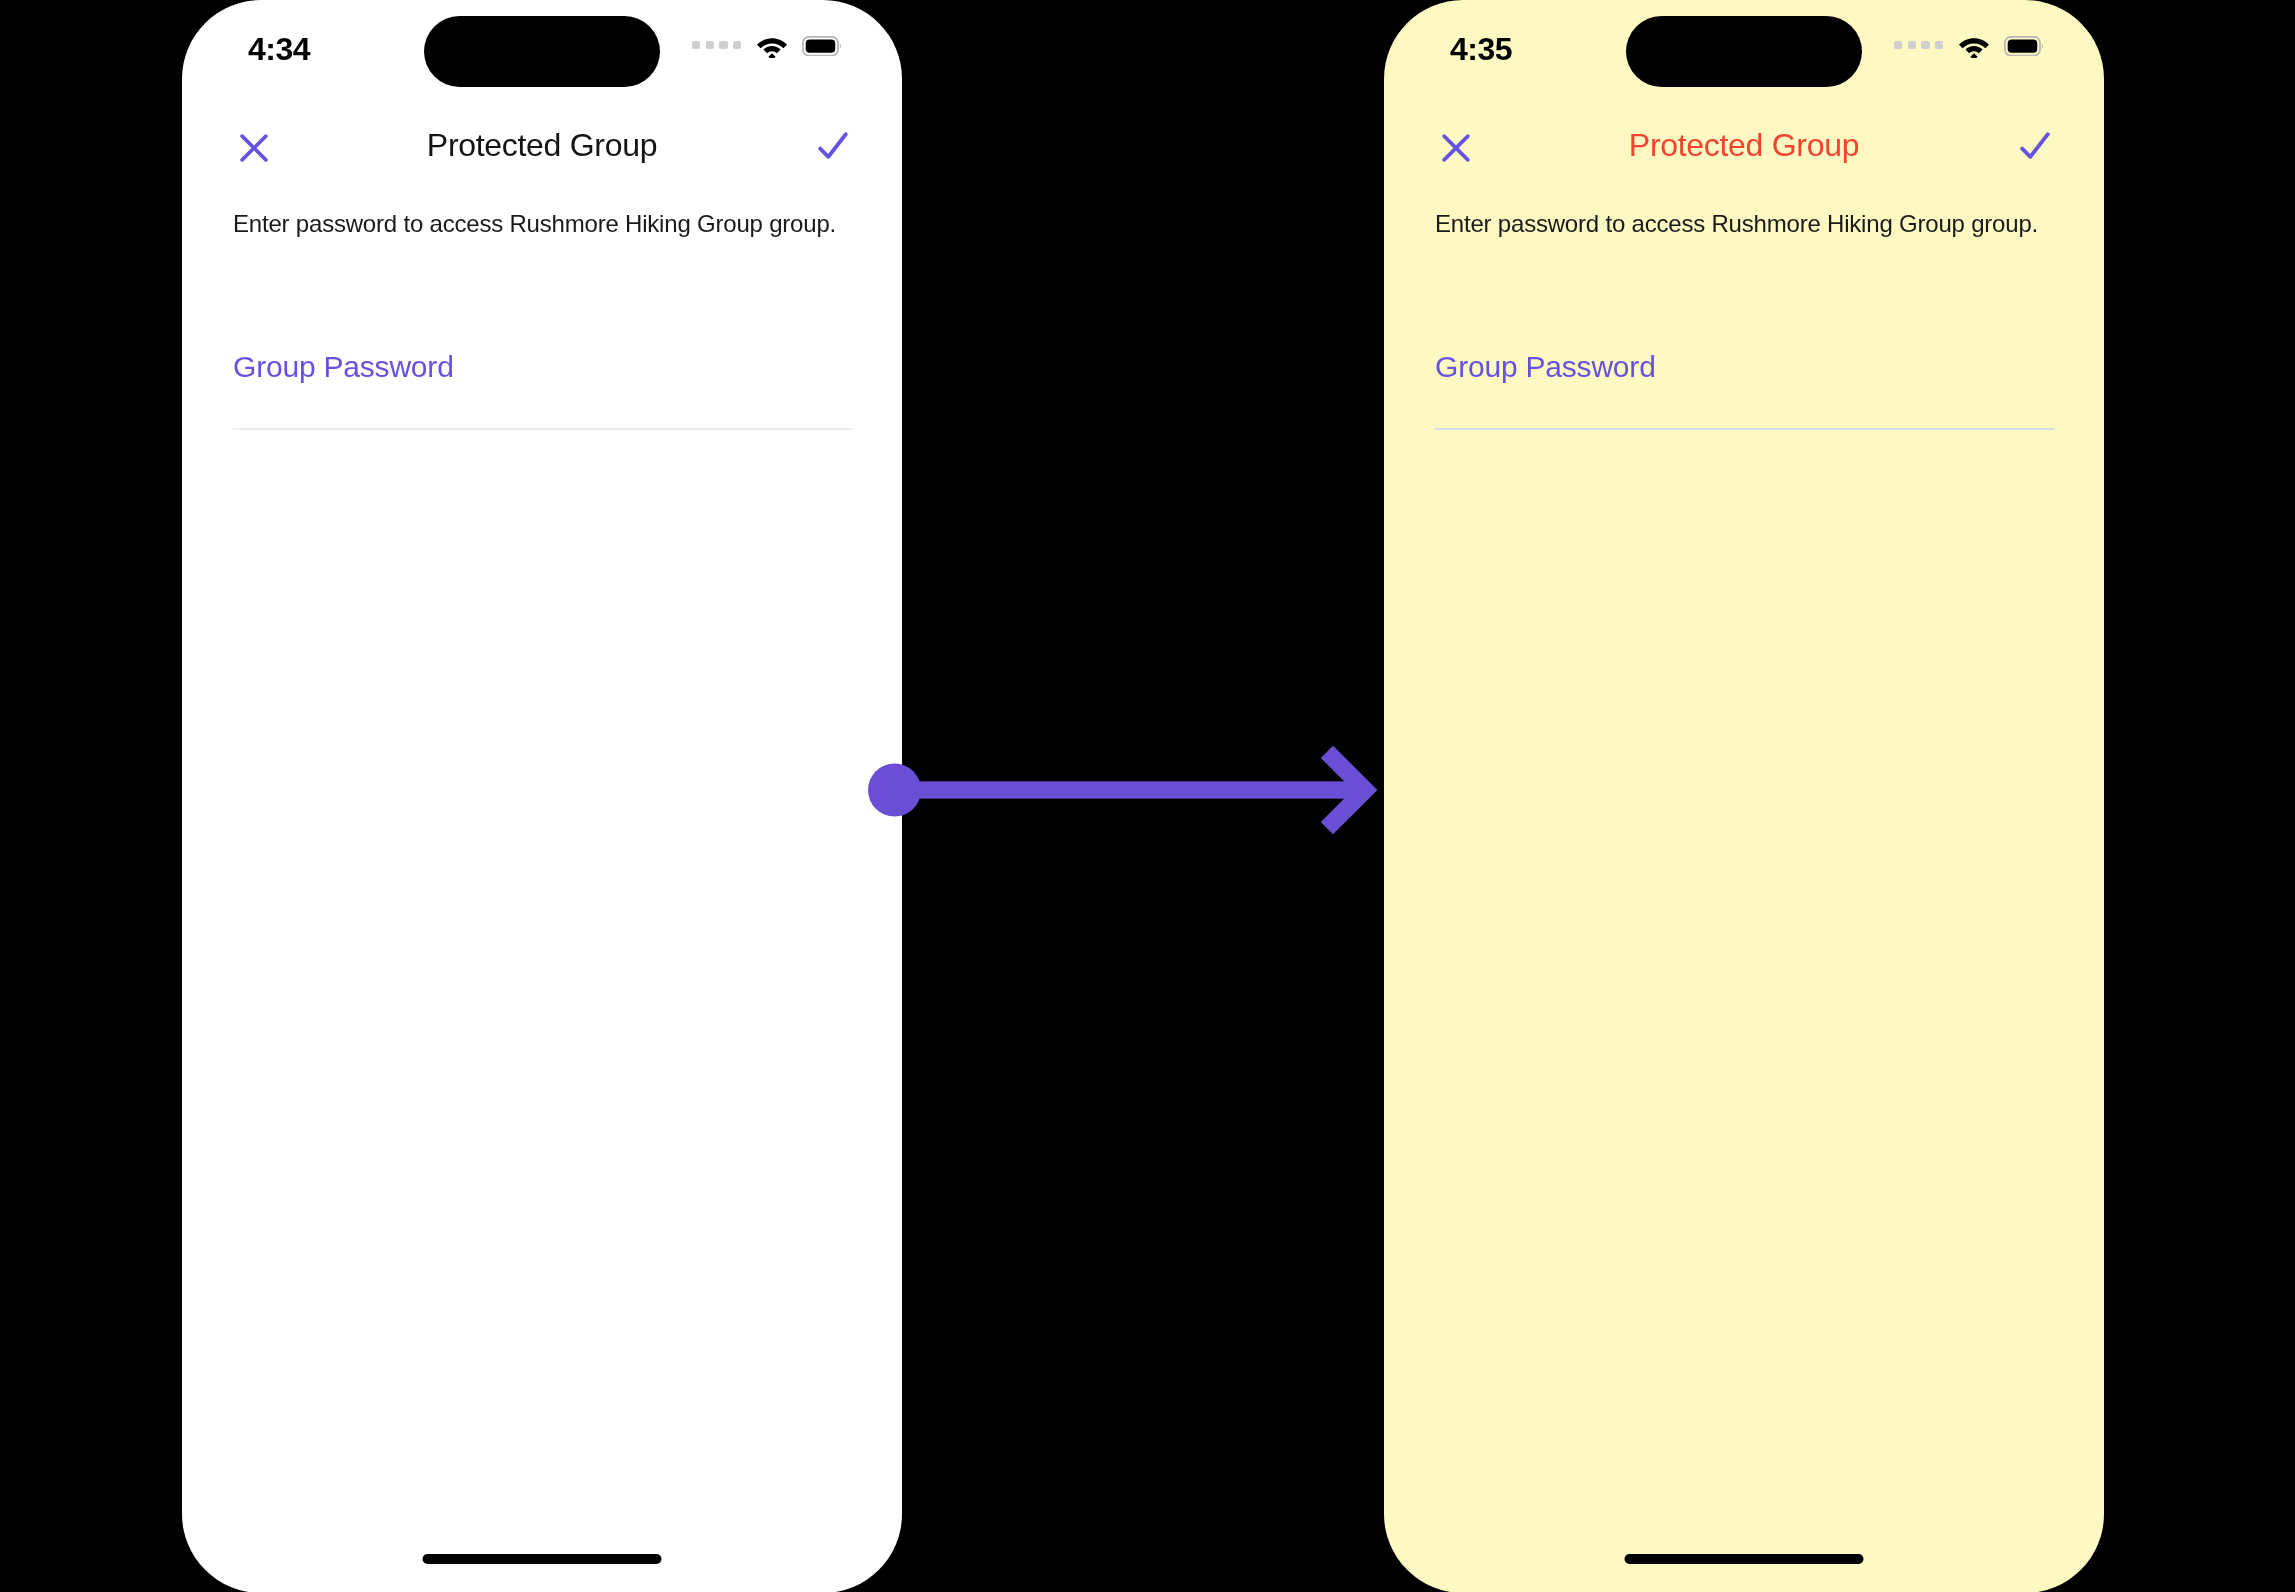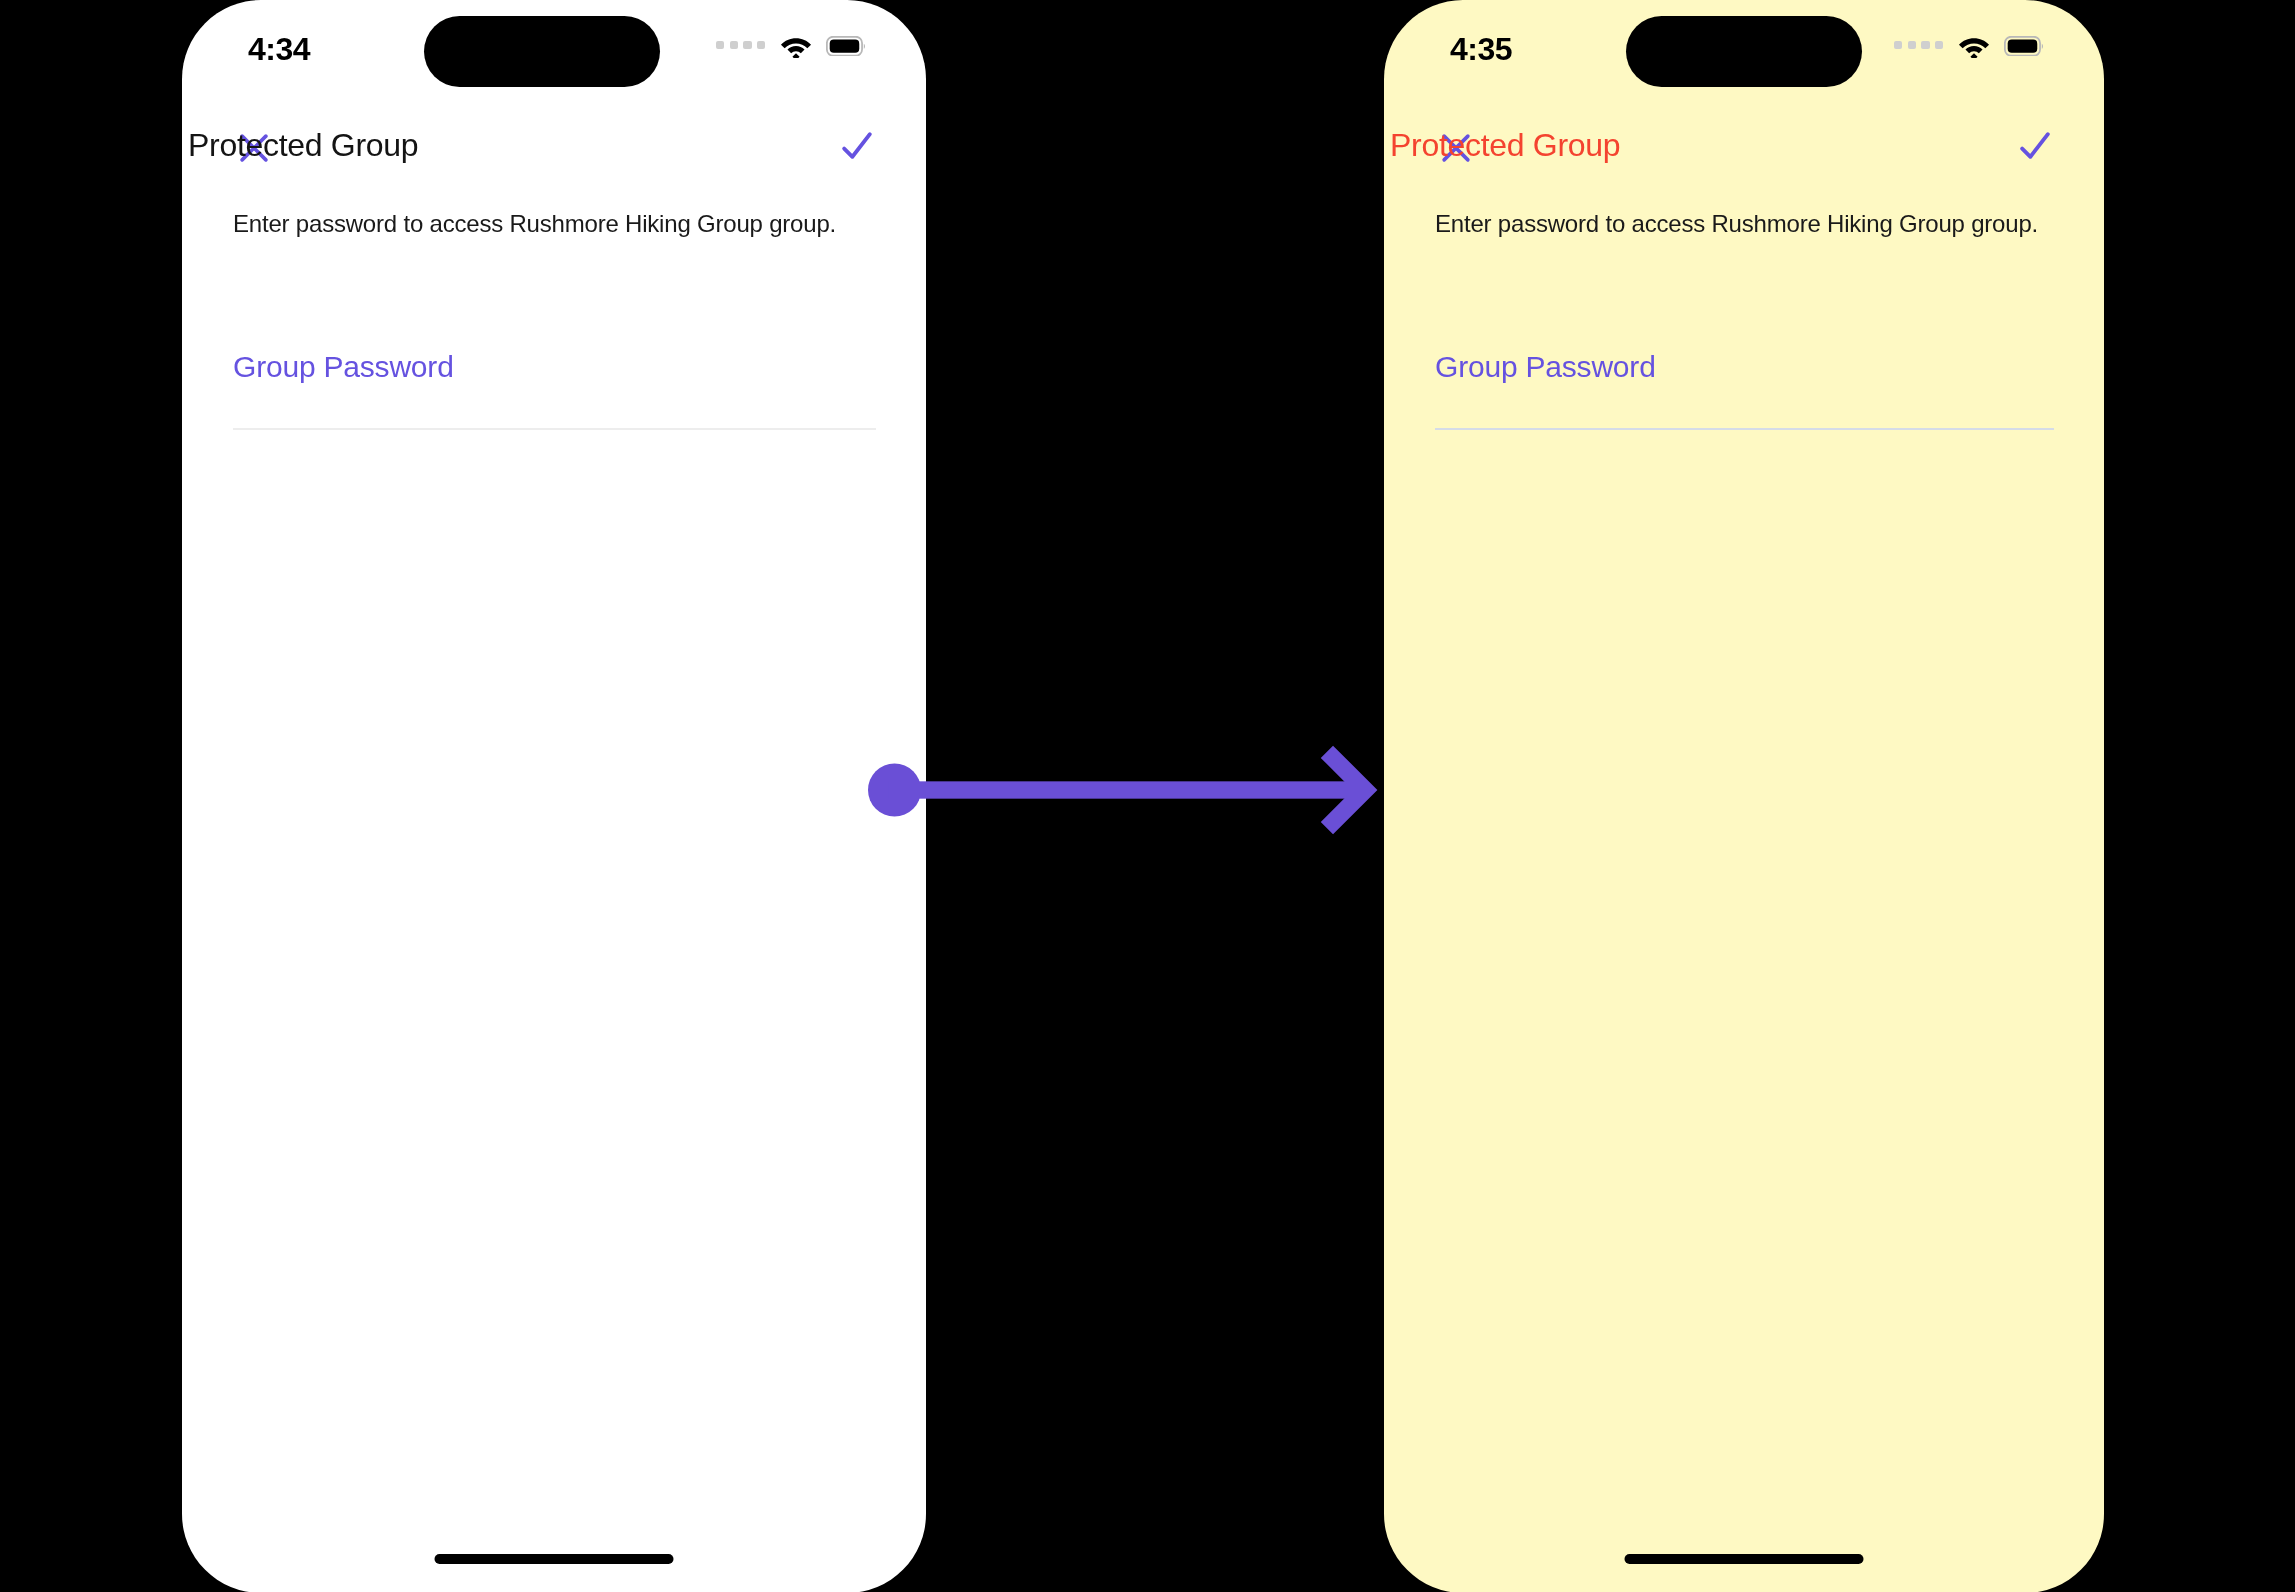--- a/index.html
+++ b/index.html
@@ -21,21 +21,20 @@
     position: absolute;
     top: 0;
     width: 720px;
     height: 1593px;
     border-radius: 79px;
     overflow: hidden;
   }
   .phone-left {
     left: 182px;
     background: #FFFFFF;
-    padding-left: 24px;
   }
   .phone-right {
     left: 1384px;
     background: #fef9c3;
   }
 
   
   .status-bar {
     position: absolute;
     top: 0;
@@ -110,23 +109,24 @@
     top: 11.2px;
     width: 46px;
     height: 46px;
     display: flex;
     align-items: center;
     justify-content: center;
     cursor: pointer;
   }
   .nav-title {
     position: absolute;
-    left: 6px;
+    left: 0;
     right: 0;
     top: 15.3px;
+    text-align: center;
     font-size: 32px;
     font-weight: 400;
     color: #141414;
     letter-spacing: -0.3px;
   }
   .nav-title.alert {
     color: #F4432F;
   }
 
   

